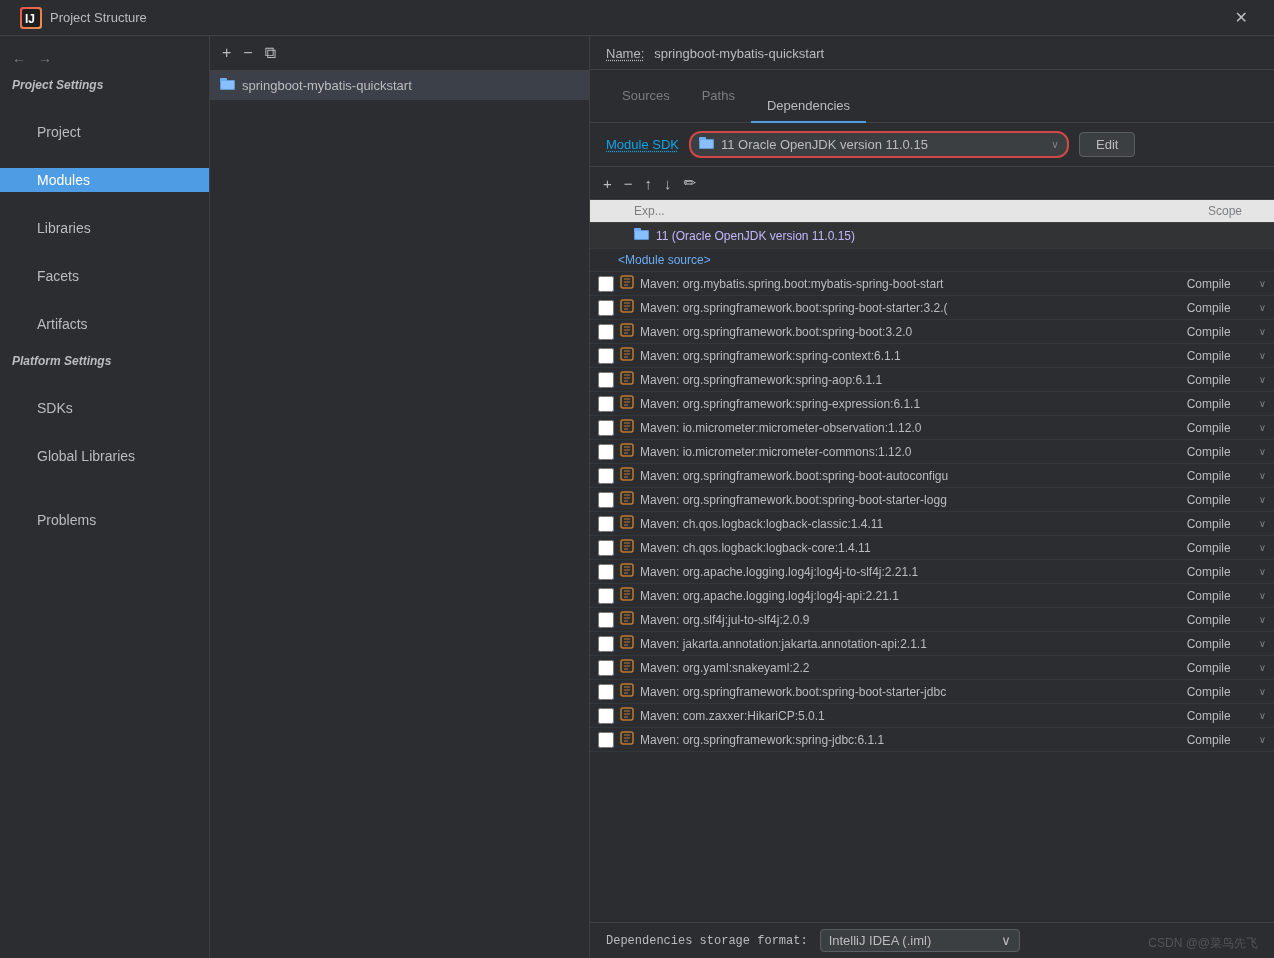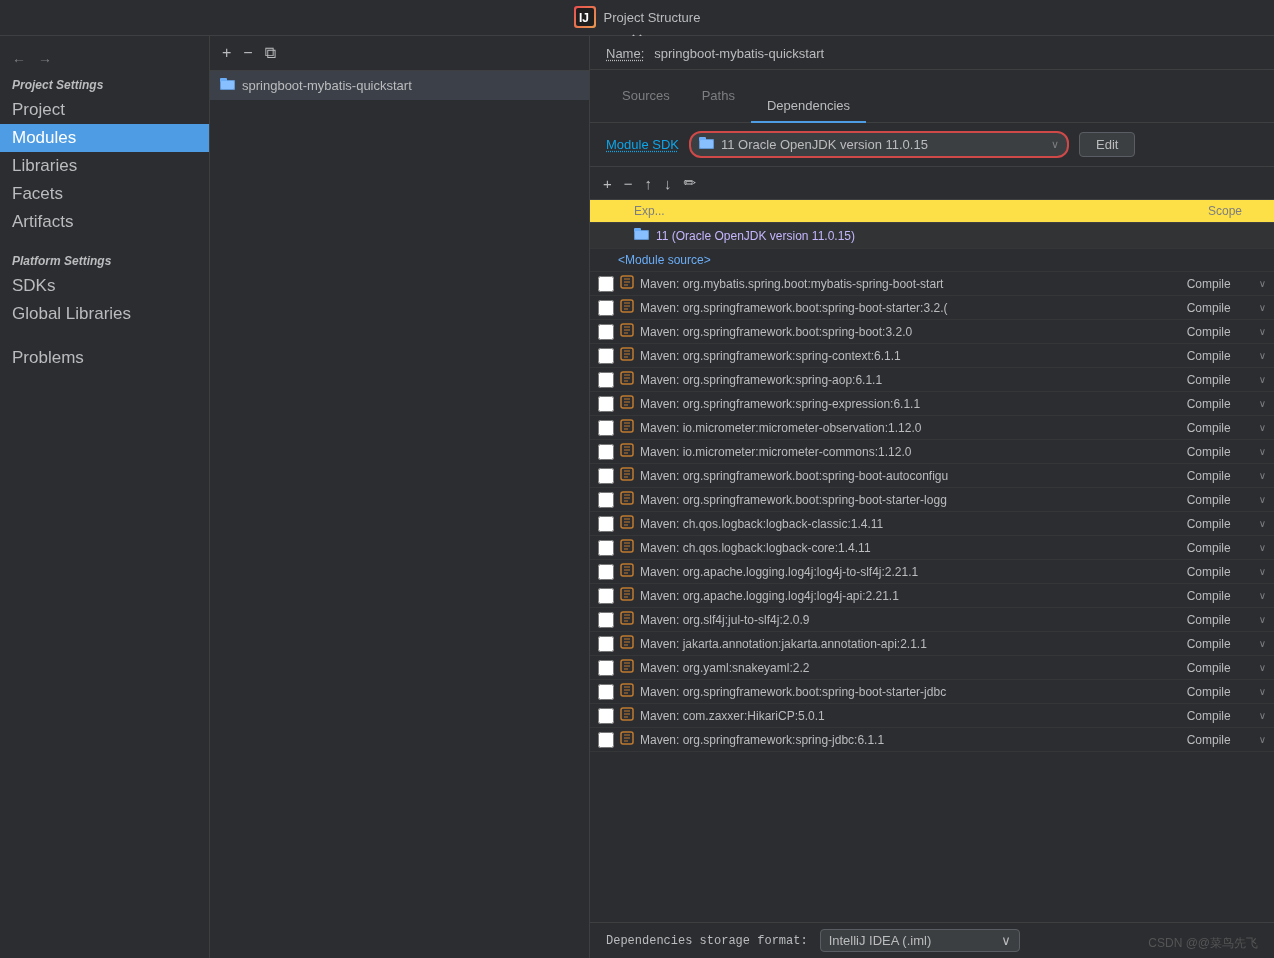--- a/index.html
+++ b/index.html
@@ -19,25 +19,24 @@
       height: 958px;
       background: #2b2d30;
       display: flex;
       flex-direction: column;
     }
     .title-bar {
       display: flex;
       align-items: center;
       justify-content: space-between;
       background: #2b2d30;
-      padding: 6px 28px;
+      padding: 6px 20px;
       border-bottom: 1px solid #3d3f41;
       height: 36px;
       flex-shrink: 0;
-      flex-direction: column;
     }
     .title-bar-left {
       display: flex;
       align-items: center;
       gap: 8px;
     }
     .app-icon {
       width: 22px;
       height: 22px;
       background: linear-gradient(135deg, #e84f4f, #e8994f);
@@ -75,24 +74,25 @@
       flex-shrink: 0;
     }
     .sidebar-section-header {
       color: #bbbcbe;
       font-size: 12px;
       font-weight: bold;
       padding: 6px 12px 4px 12px;
       font-style: italic;
     }
     .sidebar-item {
-      padding: 4px 12px 4px 12px;
-      cursor: pointer;
-      color: #bbbcbe;
-      font-size: 17px;
+      padding: 4px 12px 4px 37px;
+      cursor: pointer;
+      color: #bbbcbe;
+      font-size: 14px;
+      margin-top: 24px;
     }
     .sidebar-item.active {
       background: #4e9de4;
       color: white;
     }
     .sidebar-nav-row {
       display: flex;
       align-items: center;
       padding: 4px 8px;
       gap: 4px;
@@ -261,21 +261,21 @@
     }
     .deps-table {
       flex: 1;
       overflow-y: auto;
     }
     .deps-header-row {
       display: flex;
       align-items: flex-end;
       padding: 4px 8px;
       border-bottom: 1px solid #3d3f41;
-      background: #fde047;
+      background: #e5e5e5;
       position: sticky;
       top: 0;
       z-index: 1;
     }
     .deps-header-expand {
       width: 100px;
       color: #7d7e80;
       font-size: 12px;
     }
     .deps-header-scope {

